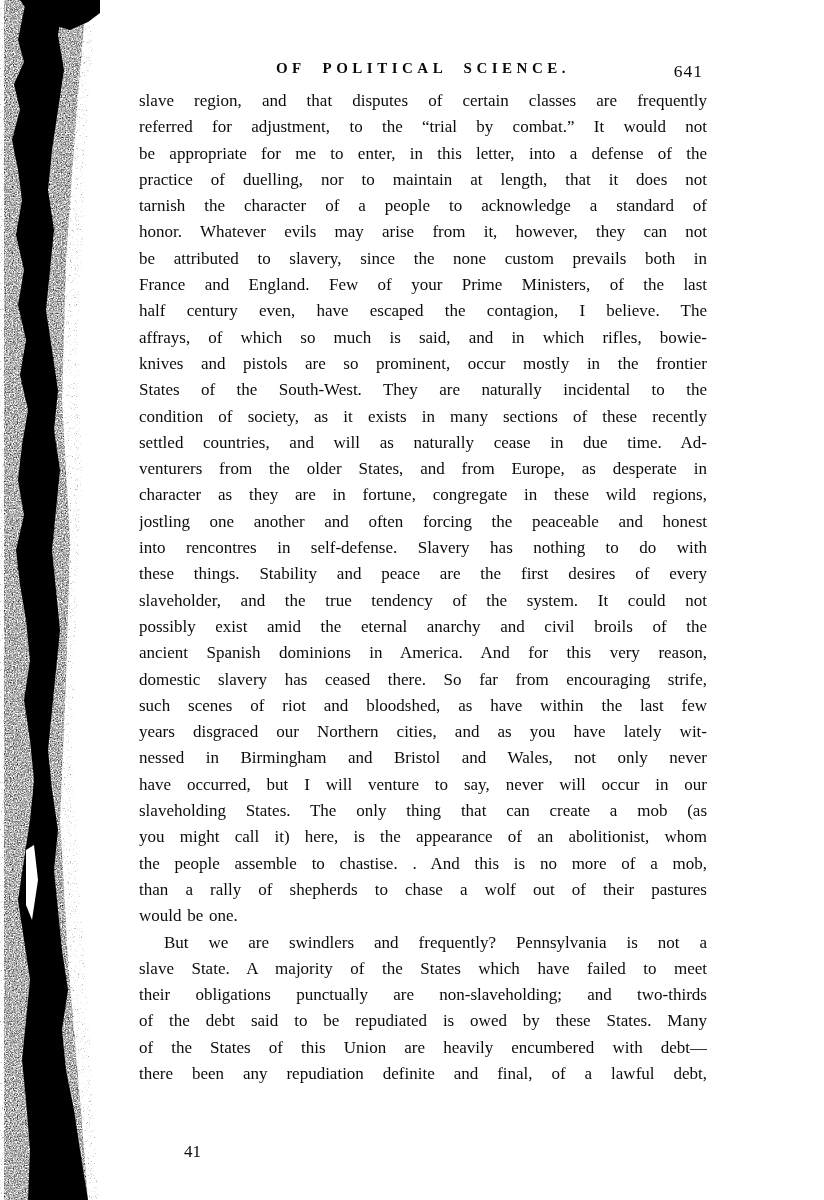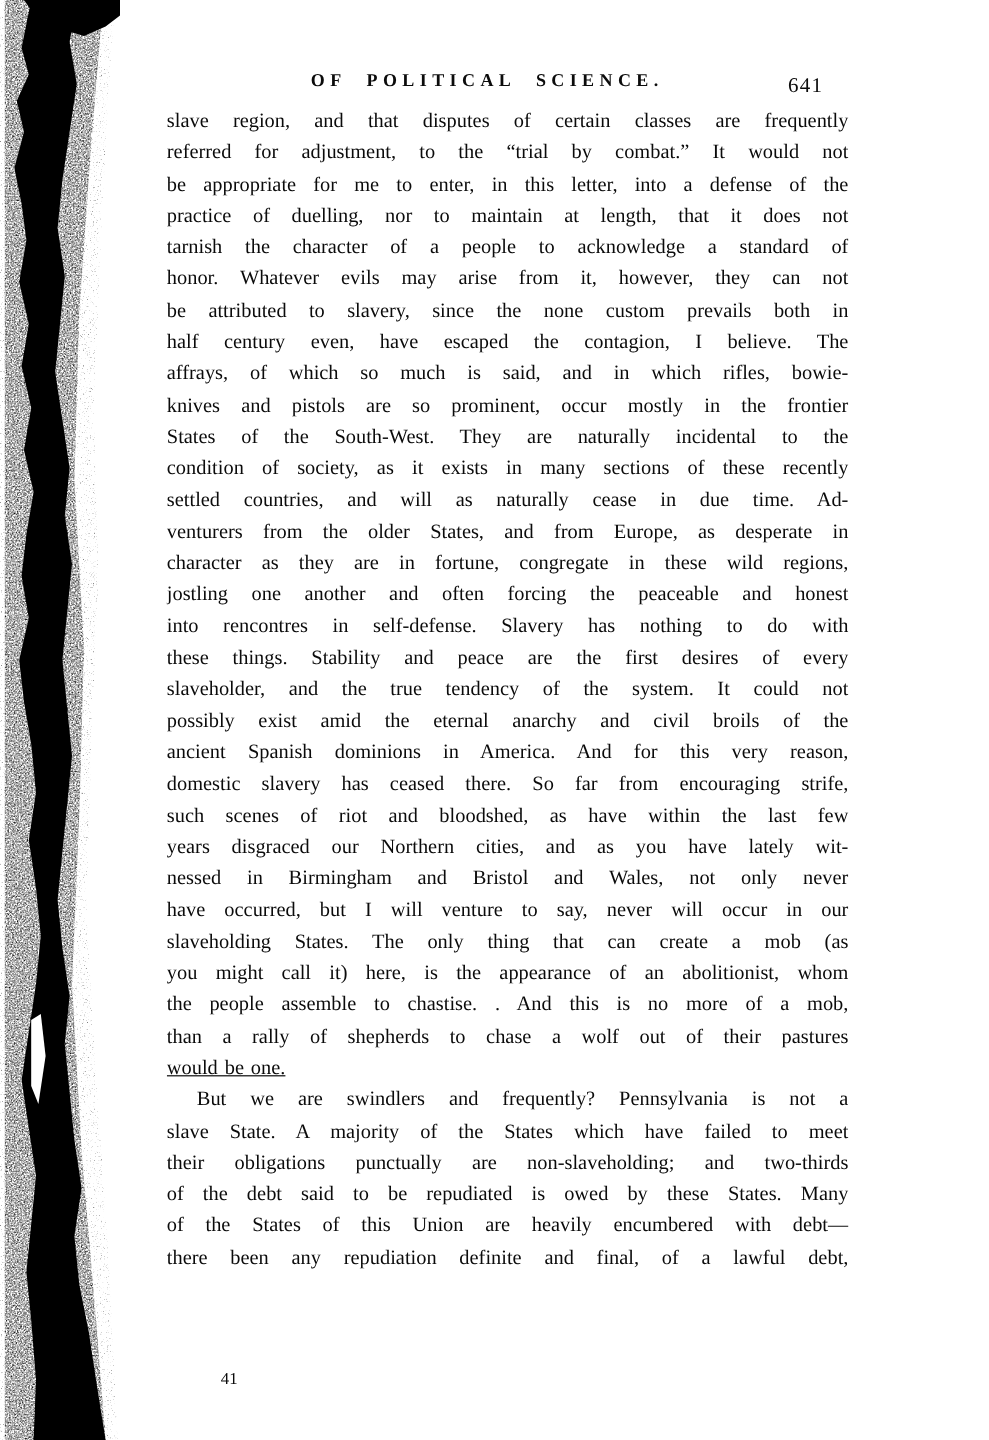--- a/index.html
+++ b/index.html
@@ -6,21 +6,21 @@
   #page{
     position:relative;
     width:824px;height:1200px;
     background:#ffffff;
     overflow:hidden;
     font-family:"Liberation Serif", serif;
     color:#0b0b0b;
   }
   #binding{position:absolute;left:0;top:0;width:100px;height:1200px;}
   .header-row{
-    position:absolute;left:122px;top:60px;width:568px;height:28px;
+    position:absolute;left:139px;top:60px;width:568px;height:28px;
   }
   .running-title{
     display:block;text-align:center;
     font-size:15px;font-weight:bold;
     letter-spacing:4.5px;word-spacing:9px;
     color:#0b0b0b;
   }
   .page-number{
     position:absolute;right:4px;top:1px;
     font-size:17.5px;letter-spacing:1px;margin-left:48px;
@@ -31,26 +31,26 @@
     word-spacing:1.5px;
   }
   .line{
     text-align:justify;
     -moz-text-align-last:justify;
     text-align-last:justify;
     white-space:normal;
     overflow:hidden;height:26.3px;
   }
   .line.no-just{
-    text-align:left;text-align-last:left;text-decoration:underline;-moz-text-align-last:left;
+    text-align:left;text-align-last:left;-moz-text-align-last:left;
   }
   .line.indent{text-indent:25px;}
   .signature-line{
     text-align:left;text-align-last:left;-moz-text-align-last:left;
-    padding-left:45px;height:26.3px;font-size:14px;
+    padding-left:45px;height:26.3px;font-size:17px;
   }
 </style>
 </head>
 <body>
 
 <div id="page">
 
   <svg id="binding" viewBox="0 0 100 1200" preserveAspectRatio="none" aria-hidden="true">
     <defs>
       <filter id="speckDense" x="-20%" y="-2%" width="140%" height="104%">
@@ -88,20 +88,21 @@
 
   <div class="body-text">
 
   <div class="line">slave region, and that disputes of certain classes are frequently</div>
       <div class="line">referred for adjustment, to the “trial by combat.”  It would not</div>
       <div class="line">be appropriate for me to enter, in this letter, into a defense of the</div>
       <div class="line">practice of duelling, nor to maintain at length, that it does not</div>
       <div class="line">tarnish the character of a people to acknowledge a standard of</div>
       <div class="line">honor.  Whatever evils may arise from it, however, they can not</div>
       <div class="line">be attributed to slavery, since the none custom prevails both in</div>
+      <div class="line">France and England.  Few of your Prime Ministers, of the last</div>
       <div class="line">half century even, have escaped the contagion, I believe.  The</div>
       <div class="line">affrays, of which so much is said, and in which rifles, bowie-</div>
       <div class="line">knives and pistols are so prominent, occur mostly in the frontier</div>
       <div class="line">States of the South-West.  They are naturally incidental to the</div>
       <div class="line">condition of society, as it exists in many sections of these recently</div>
       <div class="line">settled countries, and will as naturally cease in due time.  Ad-</div>
       <div class="line">venturers from the older States, and from Europe, as desperate in</div>
       <div class="line">character as they are in fortune, congregate in these wild regions,</div>
       <div class="line">jostling one another and often forcing the peaceable and honest</div>
       <div class="line">into rencontres in self-defense.  Slavery has nothing to do with</div>

